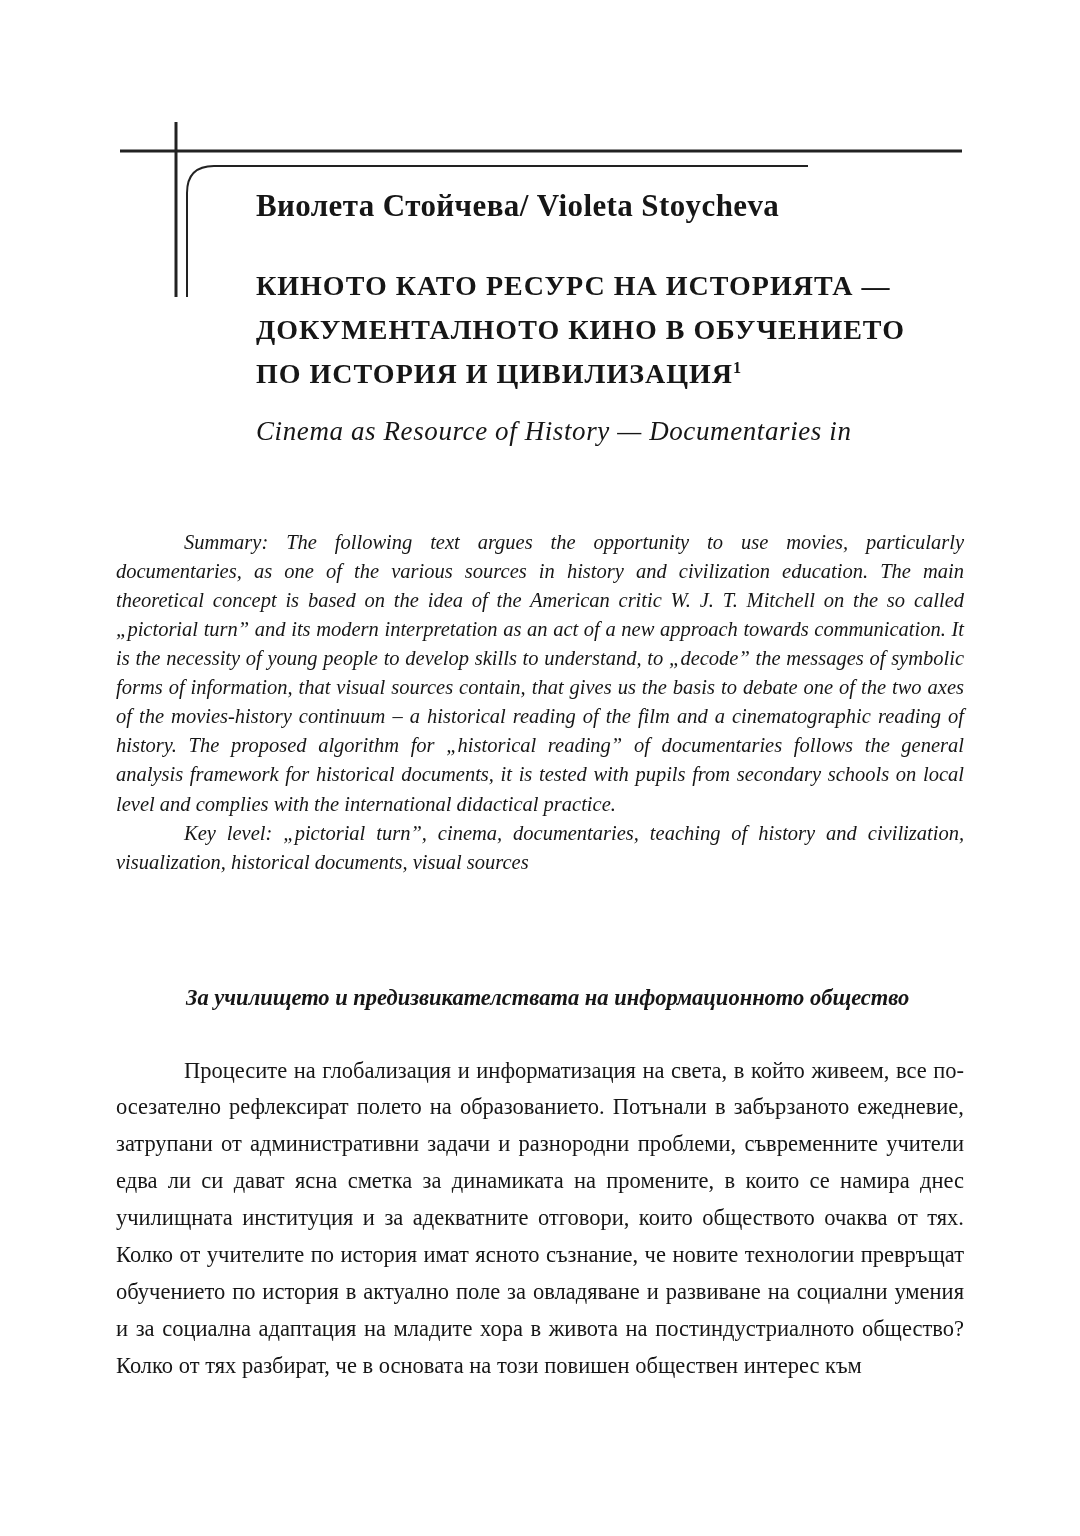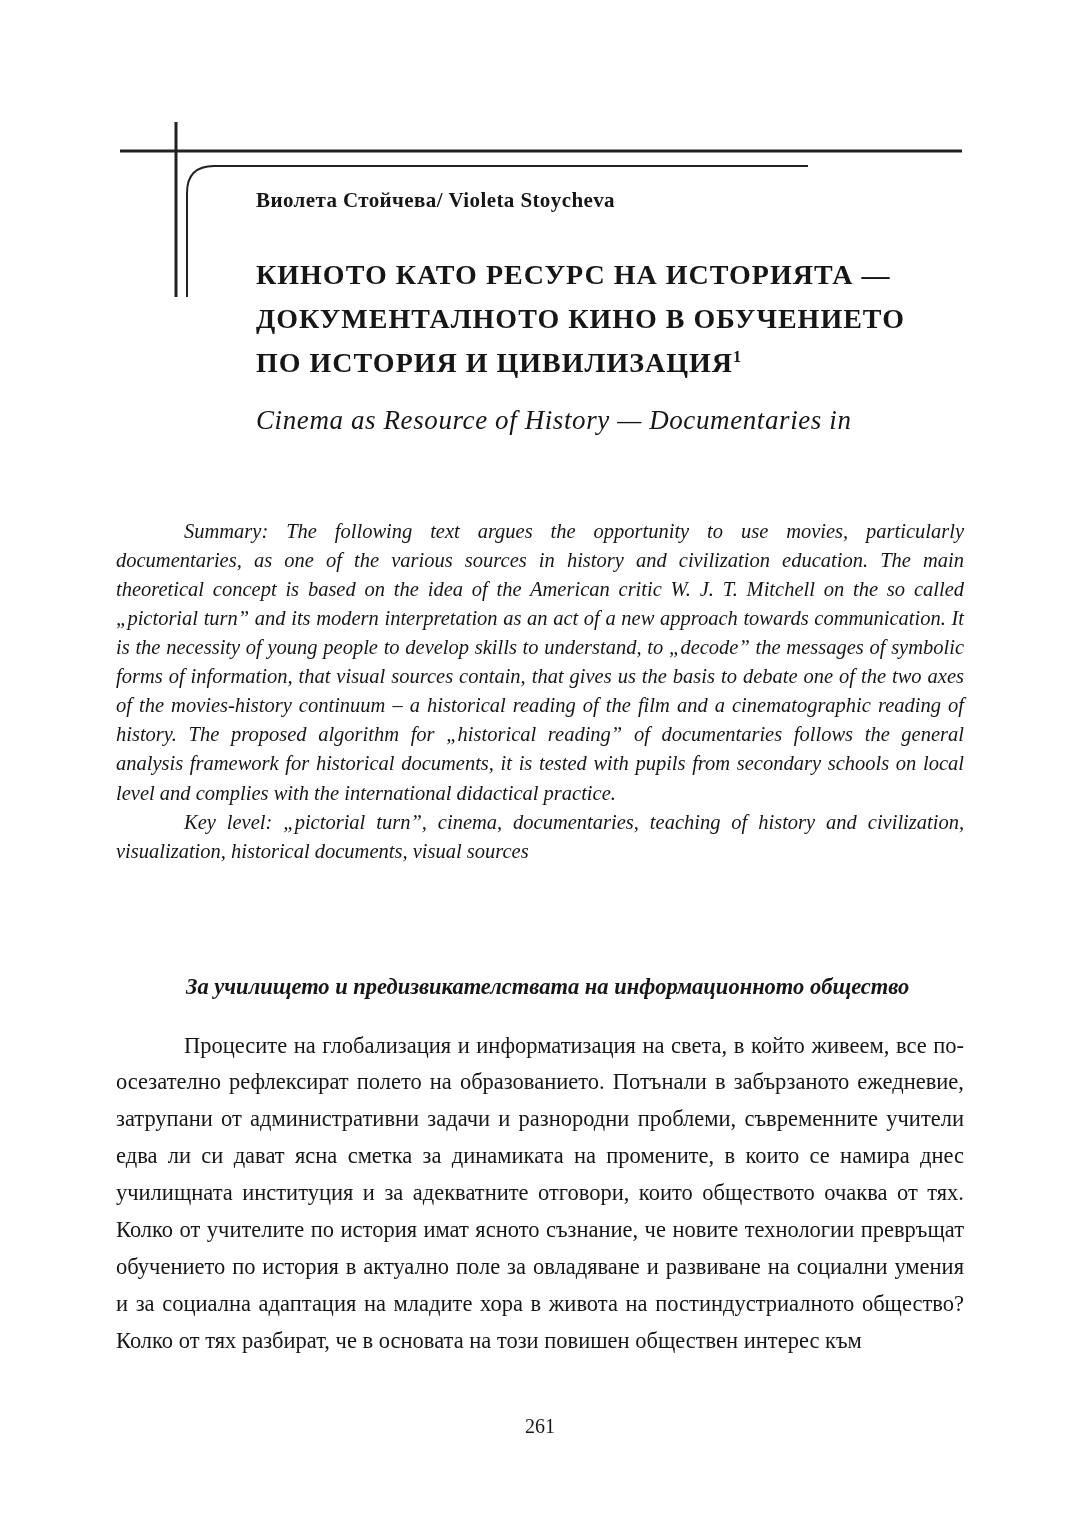--- a/index.html
+++ b/index.html
@@ -24,21 +24,21 @@
   }
 
   .content {
     position: relative;
     z-index: 2;
     padding: 0 116px;
   }
 
   .author {
     margin: 188px 0 0 140px;
-    font-size: 21px;
+    font-size: 31px;
     font-weight: bold;
     letter-spacing: 0.4px;
   }
 
   .title-bg {
     margin: 40px 0 0 140px;
     font-size: 28px;
     font-weight: bold;
     line-height: 1.58;
     letter-spacing: 1px;
@@ -76,21 +76,21 @@
   .section-heading {
     margin: 104px 0 0 70px;
     max-width: 780px;
     font-size: 22.5px;
     font-weight: bold;
     font-style: italic;
     line-height: 1.5;
   }
 
   .body-par {
-    margin-top: 24px;
+    margin-top: 38px;
     font-size: 22.5px;
     line-height: 1.64;
     text-align: justify;
     text-indent: 68px;
   }
 
   .page-number {
     position: absolute;
     left: 0;
     right: 0;
@@ -122,15 +122,14 @@
     <p class="summary"><strong class="lbl">Summary:</strong> <span>The following text argues the opportunity to use movies, particularly documentaries, as one of the various sources in history and civilization education. The main theoretical concept is based on the idea of the American critic W. J. T. Mitchell on the so called „pictorial turn” and its modern interpretation as an act of a new approach towards communication. It is the necessity of young people to develop skills to understand, to „decode” the messages of symbolic forms of information, that visual sources contain, that gives us the basis to debate one of the two axes of the movies-history continuum – a historical reading of the film and a cinematographic reading of history. The proposed algorithm for „historical reading” of documentaries follows the general analysis framework for historical documents, it is tested with pupils from secondary schools on local level and complies with the international didactical practice.</span></p>
 
     <p class="keywords"><strong class="lbl">Key level:</strong> <span>„pictorial turn”, cinema, documentaries, teaching of history and civilization, visualization, historical documents, visual sources</span></p>
 
     <h3 class="section-heading">За училището и предизвикателствата на информационното общество</h3>
 
     <p class="body-par">Процесите на глобализация и информатизация на света, в който живеем, все по-осезателно рефлексират полето на образованието. Потънали в забързаното ежедневие, затрупани от административни задачи и разнородни проблеми, съвременните учители едва ли си дават ясна сметка за динамиката на промените, в които се намира днес училищната институция и за адекватните отговори, които обществото очаква от тях. Колко от учителите по история имат ясното съзнание, че новите технологии превръщат обучението по история в актуално поле за овладяване и развиване на социални умения и за социална адаптация на младите хора в живота на постиндустриалното общество? Колко от тях разбират, че в основата на този повишен обществен интерес към</p>
 
   </main>
 
-  <div class="page-number">261</div>
 
 </div>
 
 </body></html>

